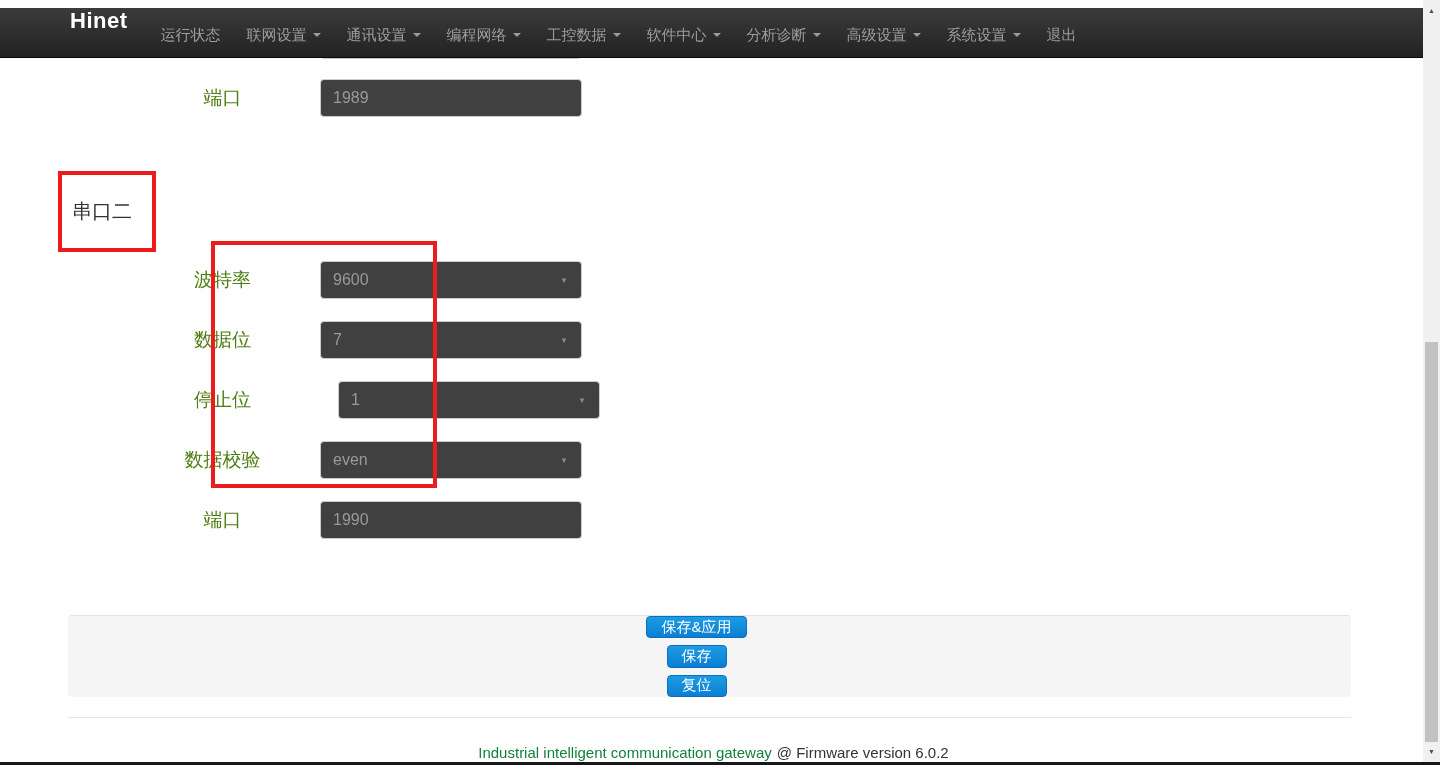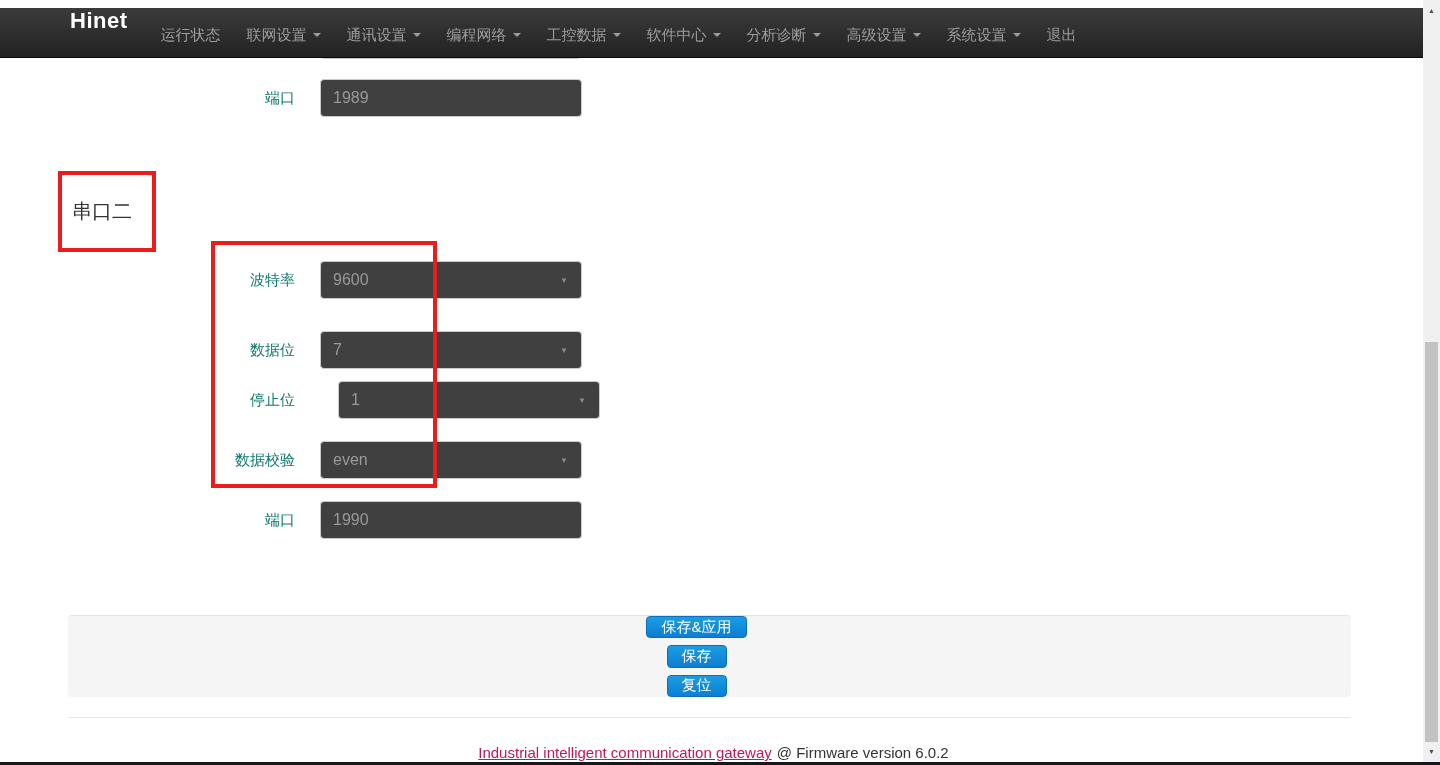--- a/index.html
+++ b/index.html
@@ -12,21 +12,21 @@
             border-bottom:1px solid #090909; display:flex; align-items:flex-start; z-index:20; }
   .brand { margin-left:70px; color:#fff; font-size:22px; font-weight:bold; letter-spacing:0.5px; cursor:pointer; }
   .nav-items { display:flex; margin-left:20px; height:50px; }
   .nav-item { padding:0 13px; color:#9d9d9d; font-size:15px; height:54px;
               display:flex; align-items:center; cursor:pointer; white-space:nowrap; }
   .caret { display:inline-block; width:0; height:0; border-left:4px solid transparent;
            border-right:4px solid transparent; border-top:4px solid #9d9d9d; margin-left:6px; }
 
   
   .form-row { position:absolute; left:150px; display:flex; align-items:center; height:38px; }
-  .row-label { width:145px; text-align:right; font-size:15px; color:#0f766e; padding-right:0; }
+  .row-label { width:145px; text-align:center; font-size:19px; color:#4d7c0f; padding-right:0; }
   .control { margin-left:25px; width:262px; height:38px; border:1px solid #ccc; border-radius:4px;
              background:#404040; font-size:16px; color:#999; padding:0 12px;
              display:flex; align-items:center; position:relative; }
   input.control { font-family:"Liberation Sans","DejaVu Sans",sans-serif; outline:none; display:block; line-height:36px; }
   .select { cursor:pointer; }
   .select-caret { position:absolute; right:12px; top:50%; transform:translateY(-50%) scale(0.8);
                   font-size:10px; color:#8a8a8a; }
   .partial-input { position:absolute; left:320px; top:21px; width:262px; height:38px;
                    border:1px solid #ccc; border-radius:4px; background:#fff; z-index:5; }
   .section-title { position:absolute; left:72px; top:198px; font-size:20px; color:#333; }
@@ -42,21 +42,21 @@
                  display:flex; align-items:center; justify-content:flex-end;
                  padding-right:26px; gap:7px;flex-direction:column; }
   .btn { height:34px; padding:0 14px; background:linear-gradient(180deg,#1b9ce3,#0d7ed2);
          color:#fff; border:1px solid #0b6fbe; border-radius:4px; font-size:15px;
          cursor:pointer; font-family:"Liberation Sans","DejaVu Sans",sans-serif; }
 
   .divider { position:absolute; left:68px; top:717px; width:1283px; height:1px; background:#e7e7e7; }
 
   .footer-text { position:absolute; left:0; top:744px; width:1427px; text-align:center;
                  font-size:15px; color:#333; }
-  .footer-text .gw-link { color:#be185d; text-decoration:underline; cursor:pointer; }
+  .footer-text .gw-link { color:#15803d; cursor:pointer; }
   .footer-text .fw-suffix { margin-left:5px; }
 
   
   .scrollbar { position:absolute; right:0; top:0; width:17px; height:765px; background:#f0f0f1; z-index:40; }
   .scroll-btn { position:absolute; left:0; width:17px; height:17px; display:flex;
                 align-items:center; justify-content:center; font-size:7px; color:#505050; cursor:pointer; }
   .scroll-up { top:2px; }
   .scroll-down { bottom:5px; }
   .scroll-thumb { position:absolute; left:2px; top:342px; width:13px; height:400px;
                   background:#c2c2c2; cursor:pointer; }
@@ -122,21 +122,21 @@
   <div class="section-title">串口二</div>
 
   <div class="form-row" style="top:261px;">
     <div class="row-label">波特率</div>
     <div class="control select">
       <span>9600</span>
       <span class="select-caret">▼</span>
     </div>
   </div>
 
-  <div class="form-row" style="top:331px;">
+  <div class="form-row" style="top:321px;">
     <div class="row-label">数据位</div>
     <div class="control select">
       <span>7</span>
       <span class="select-caret">▼</span>
     </div>
   </div>
 
   <div class="form-row" style="top:381px;gap:18px;">
     <div class="row-label">停止位</div>
     <div class="control select">

